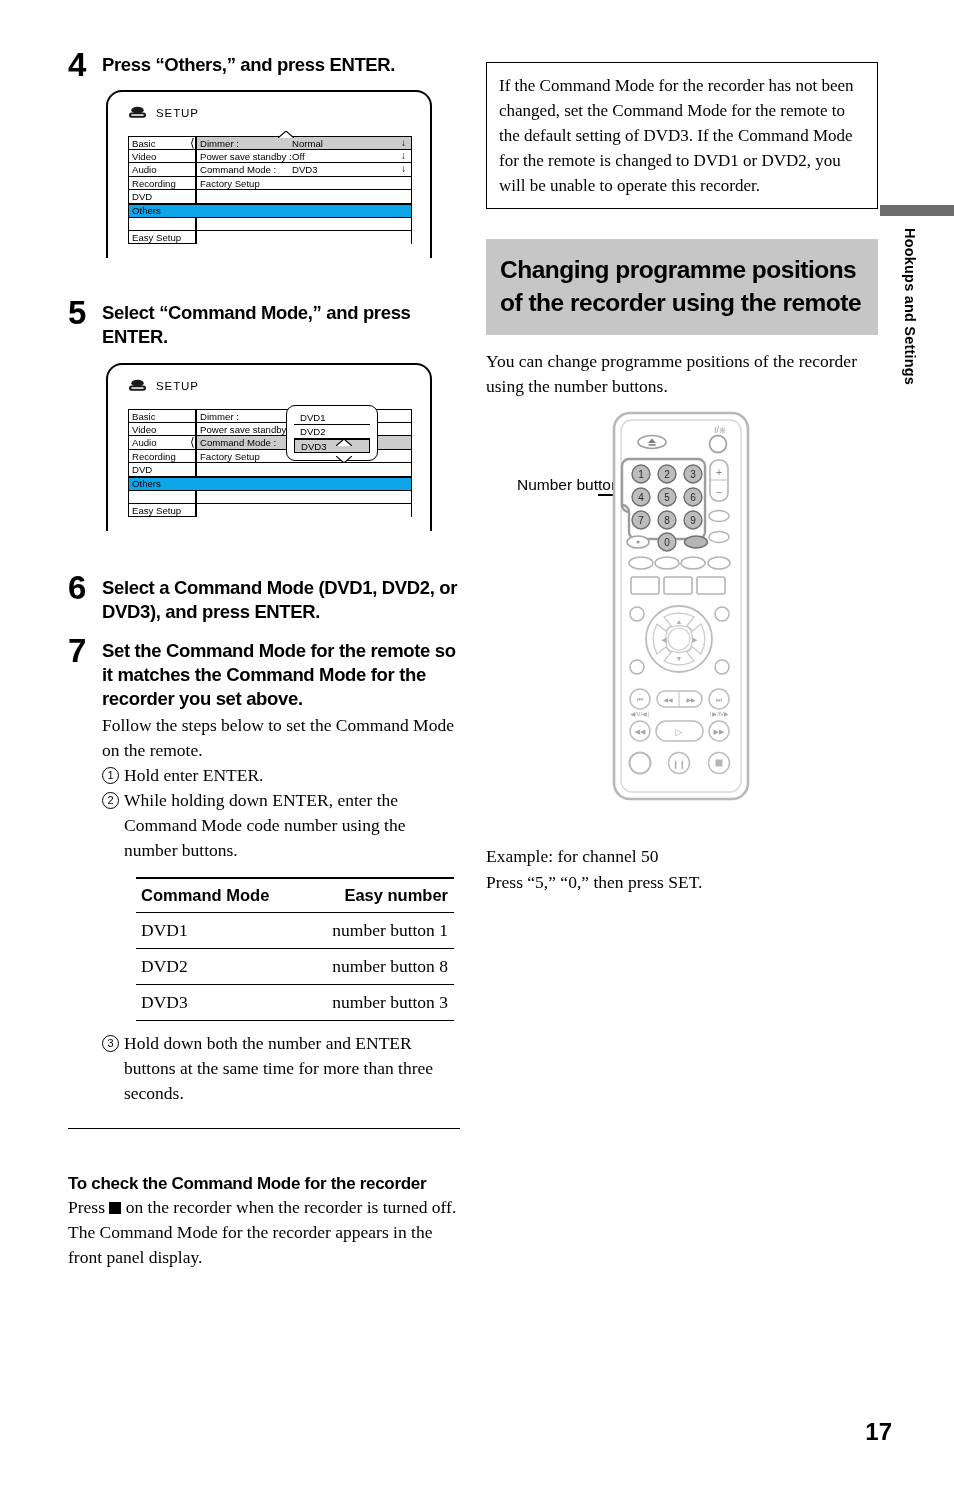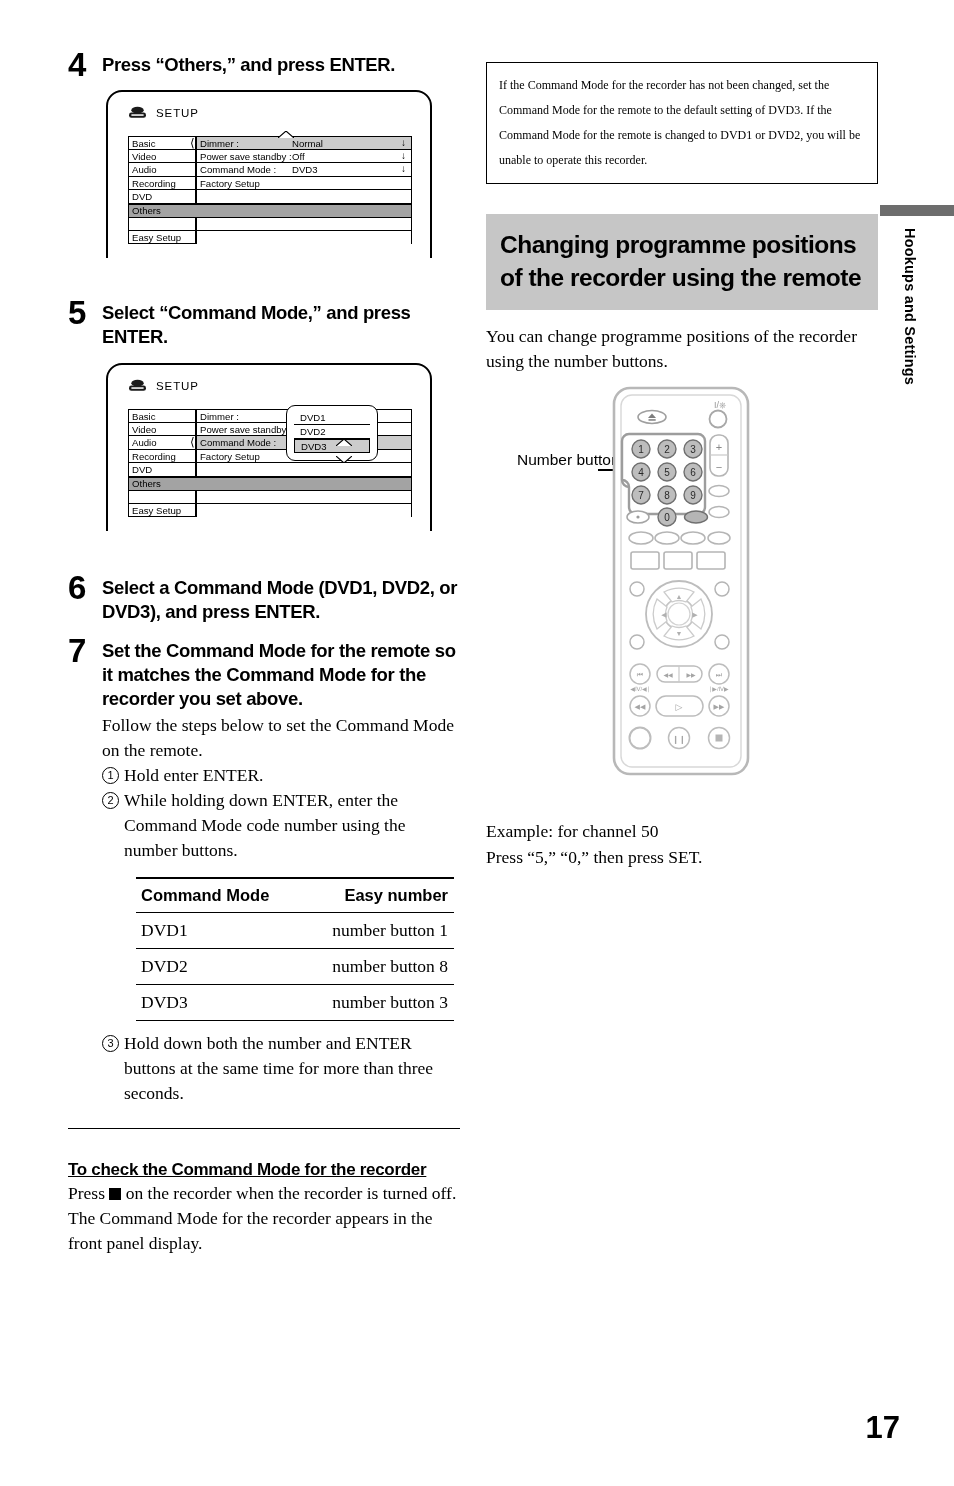--- a/index.html
+++ b/index.html
@@ -105,21 +105,21 @@
 
   .mrow .val { position: absolute; left: 95px; }
   .mrow .arrow { position: absolute; right: 5px; top: -1px; font-size: 10px; }
 
   
   .others-row {
     position: absolute;
     left: 0; right: 0;
     height: 14px;
     border: 1px solid #000;
-    background: #a3a3a3;
+    background: #0ea5e9;
     box-sizing: border-box;
     font-size: 9.6px;
     line-height: 12px;
     padding-left: 3px;
     z-index: 4;
   }
 
   
   .caret-left {
     position: absolute;
@@ -220,21 +220,21 @@
     width: 12px; height: 12px;
     background: #000;
     vertical-align: -1px;
   }
 
   
   .notebox {
     border: 1.6px solid #000;
     padding: 10px 12px 10px 12px;
     font-family: "Liberation Serif", serif;
-    font-size: 12px;
+    font-size: 17px;
     line-height: 25px;
   }
   .secthead {
     margin-top: 30px;
     background: #c6c6c6;
     padding: 14px 16px 16px 14px;
     font-family: "Liberation Sans", sans-serif;
     font-weight: bold;
     font-size: 24.5px;
     line-height: 33px;
@@ -279,24 +279,24 @@
     font-size: 14.5px;
     letter-spacing: 0.2px;
     writing-mode: vertical-rl;
     text-orientation: mixed;
     white-space: nowrap;
     padding-left: 22px;
   }
 
   #pageno {
     position: absolute;
-    right: 54px; bottom: 40px;
+    right: 62px; bottom: 40px;
     font-family: "Liberation Sans", sans-serif;
     font-weight: bold;
-    font-size: 31px;
+    font-size: 24px;
   }
 </style>
 </head>
 <body>
 
 <div id="page">
 
   <div id="col-left">
 
     <div class="step">
@@ -479,21 +479,21 @@
 
     <div class="clist" style="margin-left:34px;">
       <div class="cli">
         <div class="cnum"><span>3</span></div>
         <div class="ctext">Hold down both the number and ENTER buttons at the same time for more than three seconds.</div>
       </div>
     </div>
 
     <div class="rule-thin" style="margin-top:22px;"></div>
 
-    <div class="subhead" style="margin-top:30px;text-decoration:underline;">To check the Command Mode for the recorder</div>
+    <div class="subhead" style="margin-top:44px;">To check the Command Mode for the recorder</div>
     <div class="para">
       <span>Press </span><span class="stopglyph"></span><span> on the recorder when the recorder is turned off. The Command Mode for the recorder appears in the front panel display.</span>
     </div>
 
   </div>
 
   <div id="col-right">
 
     <div class="notebox">If the Command Mode for the recorder has not been changed, set the Command Mode for the remote to the default setting of DVD3. If the Command Mode for the remote is changed to DVD1 or DVD2, you will be unable to operate this recorder.</div>
 

